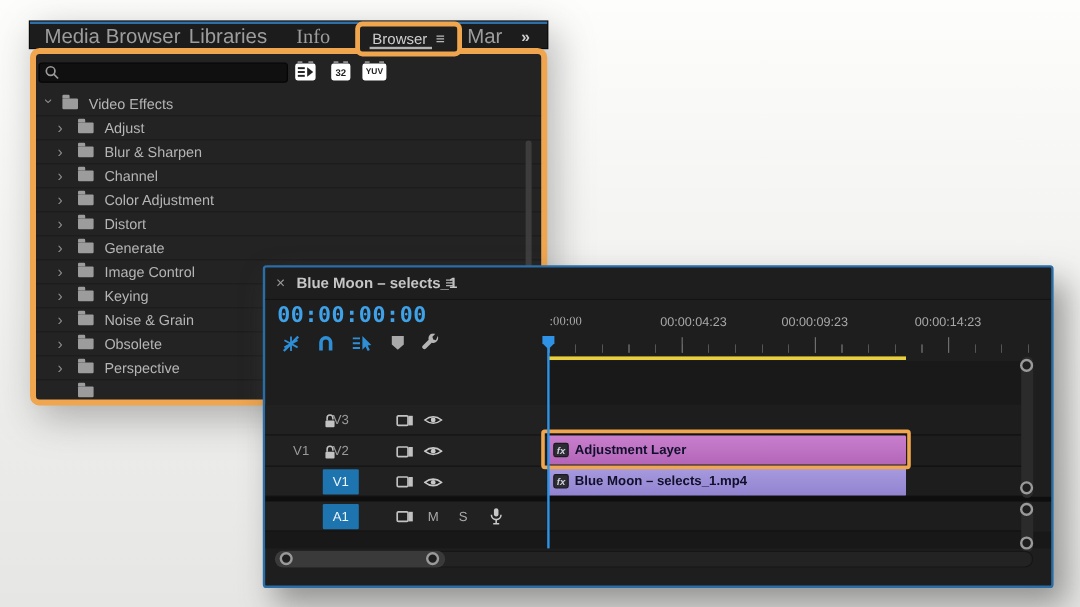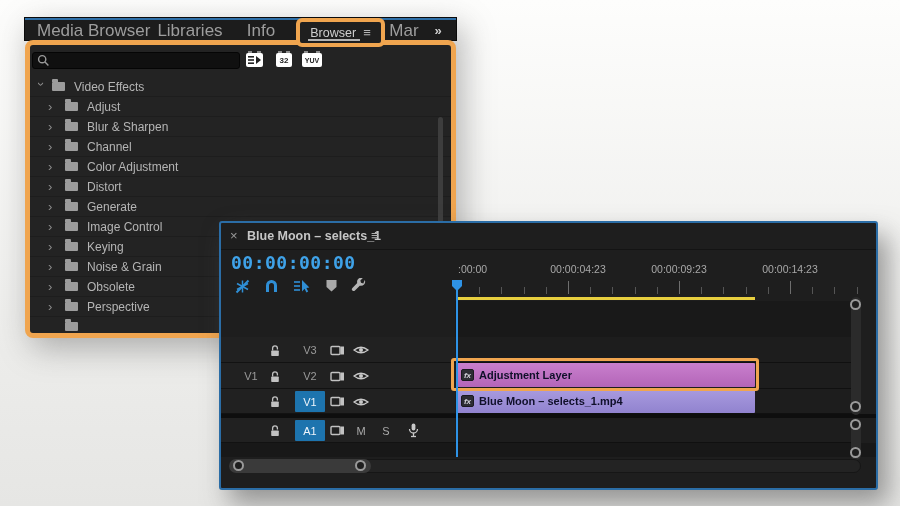--- a/index.html
+++ b/index.html
@@ -5,21 +5,21 @@
   * { margin:0; padding:0; box-sizing:border-box; }
   html,body { width:900px; height:506px; }
   body { font-family:"Liberation Sans", sans-serif; background:linear-gradient(180deg,#fdfdfc 0%,#ececea 70%,#e6e6e4 100%); position:relative; overflow:hidden; }
 
   
   .fx-panel { position:absolute; left:25px; top:18px; width:431px; height:320px; z-index:1; filter:drop-shadow(6px 10px 16px rgba(90,90,90,.45)); }
   .tabbar { position:absolute; left:0; right:0; top:0; height:22px; background:#1c1c1c; border-top:2px solid #2e6fa8; box-shadow:0 0 0 1px #0b0b0b; }
   .tab { position:absolute; top:3px; height:16px; line-height:16px; font-size:17px; color:#9d9d9d; text-align:center; cursor:default; white-space:nowrap; }
   .tab-media { left:12px; width:100px; }
   .tab-libraries { left:125px; width:80px; }
-  .tab-info { left:211px; width:50px; }
+  .tab-info { left:211px; width:50px;font-family:Liberation Serif, serif; }
   .tab-mar { left:361px; width:36px; }
   .tab-overflow { left:399px; width:28px; color:#cfcfcf; font-weight:bold; font-size:13px; }
   .fx-content { position:absolute; left:0; right:0; top:22px; bottom:0; border:5px solid #f0a54f; border-radius:8px; background:#232323; overflow:hidden; }
   .fx-inner { position:absolute; inset:0; }
   .effects-tabbox { position:absolute; left:271px; top:0; width:89px; height:29px; border:4px solid #f0a54f; border-radius:6px; background:#1f1f1f; z-index:3; display:flex; align-items:center; justify-content:center; gap:7px; font-size:12.5px; color:#cfcfcf; }
   .effects-tabbox .menu-glyph { color:#b5b5b5; font-size:13px; }
   .effects-underline { position:absolute; left:8px; bottom:2px; width:52px; height:2px; background:#b3b3b3; }
 
   .search-box { position:absolute; left:2px; top:7px; width:208px; height:17px; background:#101010; border:1px solid #050505; border-radius:3px; display:flex; align-items:center; padding-left:4px; }
   .search-box input { background:transparent; border:none; outline:none; color:#cccccc; font-size:11px; width:180px; font-family:"Liberation Sans",sans-serif; }
@@ -44,37 +44,37 @@
   .tl-inner { position:absolute; inset:0; overflow:hidden; }
   .tl-close { position:absolute; left:9px; top:6px; font-size:13px; color:#9a9a9a; line-height:14px; }
   .tl-title { position:absolute; left:26px; top:6px; font-size:12.5px; font-weight:bold; color:#c6c6c6; }
   .tl-menu { position:absolute; left:150px; top:5px; font-size:13px; color:#b0b0b0; }
   .tl-header-line { position:absolute; left:0; right:0; top:26px; height:1px; background:#141414; }
   .tl-timecode { position:absolute; left:10px; top:29px; font-family:"DejaVu Sans Mono","Liberation Mono",monospace; font-size:18px; font-weight:bold; color:#3fa2e8; letter-spacing:.5px; }
   .tl-tool { position:absolute; top:54px; width:20px; height:18px; display:flex; align-items:center; justify-content:center; }
   .tt1{left:11px;} .tt2{left:40px;} .tt3{left:70px;} .tt4{left:100px;} .tt5{left:128px;}
 
   .ruler-label { position:absolute; top:40px; font-size:10.5px; color:#a8a8a8; white-space:nowrap; }
-  .rl0 { left:237px; } .rl1 { left:357px; transform:translateX(-50%);} .rl2 { left:458px; transform:translateX(-50%);} .rl3 { left:569px; transform:translateX(-50%);}
+  .rl0 { left:237px;font-family:Liberation Serif, serif; } .rl1 { left:357px; transform:translateX(-50%);} .rl2 { left:458px; transform:translateX(-50%);} .rl3 { left:569px; transform:translateX(-50%);}
   .ruler-minors { position:absolute; left:236px; width:412px; top:64px; height:7px; background:repeating-linear-gradient(90deg,#555 0 1px,transparent 1px 22.2px); }
   .major-tick { position:absolute; top:58px; width:1px; height:13px; background:#6e6e6e; }
   .mt0{left:236px;} .mt1{left:347px;} .mt2{left:458px;} .mt3{left:569px;}
   .workbar { position:absolute; left:236px; top:74px; width:298px; height:3px; background:#e7cf3f; }
 
   .content-bg { position:absolute; left:234px; right:16px; top:78px; height:156px; background:#191919; }
   .track-strip { position:absolute; left:0; width:234px; background:#212121; border-bottom:1px solid #121212; }
   .track-cstrip { position:absolute; left:234px; right:16px; background:#1d1d1d; border-bottom:1px solid #101010; }
   .r-v3{top:114px;height:26px;} .r-v2{top:140px;height:26px;} .r-v1{top:166px;height:25px;} .r-a1{top:195px;height:25px;}
   .av-divider { position:absolute; left:0; right:0; top:191px; height:4px; background:#0e0e0e; }
   .audio-below { position:absolute; left:0; right:0; top:220px; height:14px; background:#181818; }
 
   .hcell { position:absolute; display:flex; align-items:center; justify-content:center; }
   .col-src { left:18px; width:24px; font-size:11px; color:#9a9a9a; }
   .col-lock { left:47px; width:14px; }
-  .col-label { left:74px; width:30px; height:20px; font-size:11px; color:#9a9a9a; border-radius:1px; }
+  .col-label { left:48px; width:30px; height:20px; font-size:11px; color:#9a9a9a; border-radius:1px; }
   .col-label.sel { background:#1d74ae; color:#eef5fb; }
   .col-sync { left:107px; width:18px; }
   .col-eye { left:130px; width:20px; }
   .col-m { left:131px; width:18px; font-size:11px; color:#aaa; }
   .col-s { left:156px; width:18px; font-size:11px; color:#aaa; }
   .col-mic { left:183px; width:18px; }
   .vc { top:3px; height:20px; } .vc1 { top:2px; height:21px; }
 
   .clip { position:absolute; left:236px; width:298px; height:24px; display:flex; align-items:center; padding-left:4px; gap:5px; font-size:11px; font-weight:bold; color:#10102a; border-radius:1px; overflow:hidden; white-space:nowrap; }
   .clip-adj { top:140px; background:linear-gradient(180deg,#c97fcd,#b365b8); }

